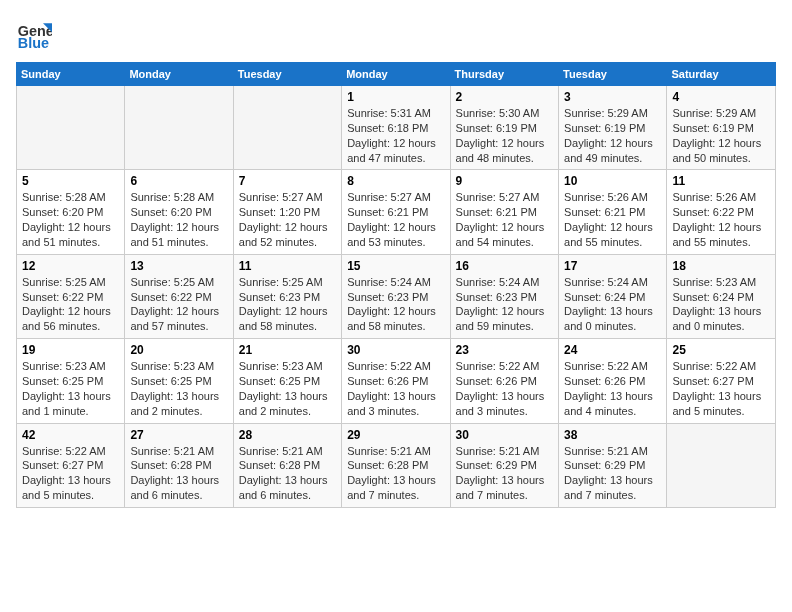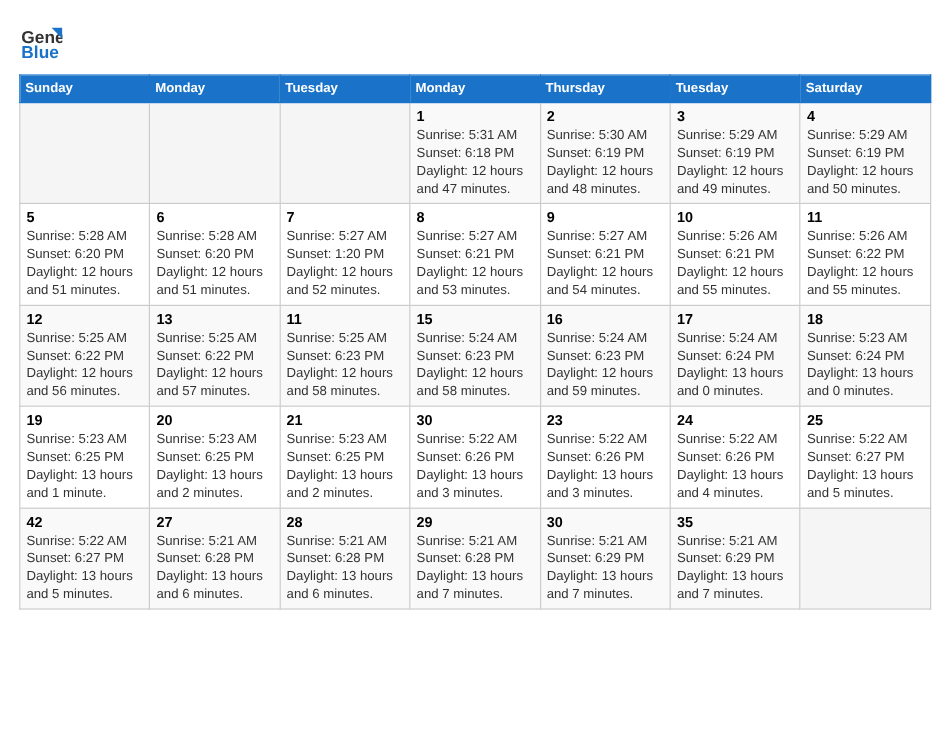--- a/index.html
+++ b/index.html
@@ -329,21 +329,21 @@
 and 7 minutes.</div>
           </td>
           <td>
             <span class="day-num">30</span>
             <div class="day-info">Sunrise: 5:21 AM
 Sunset: 6:29 PM
 Daylight: 13 hours
 and 7 minutes.</div>
           </td>
           <td>
-            <span class="day-num">35</span>
+            <span class="day-num">38</span>
             <div class="day-info">Sunrise: 5:21 AM
 Sunset: 6:29 PM
 Daylight: 13 hours
 and 7 minutes.</div>
           </td>
           <td class="empty-cell"></td>
         </tr>
       </tbody>
   </table>
 </div>

